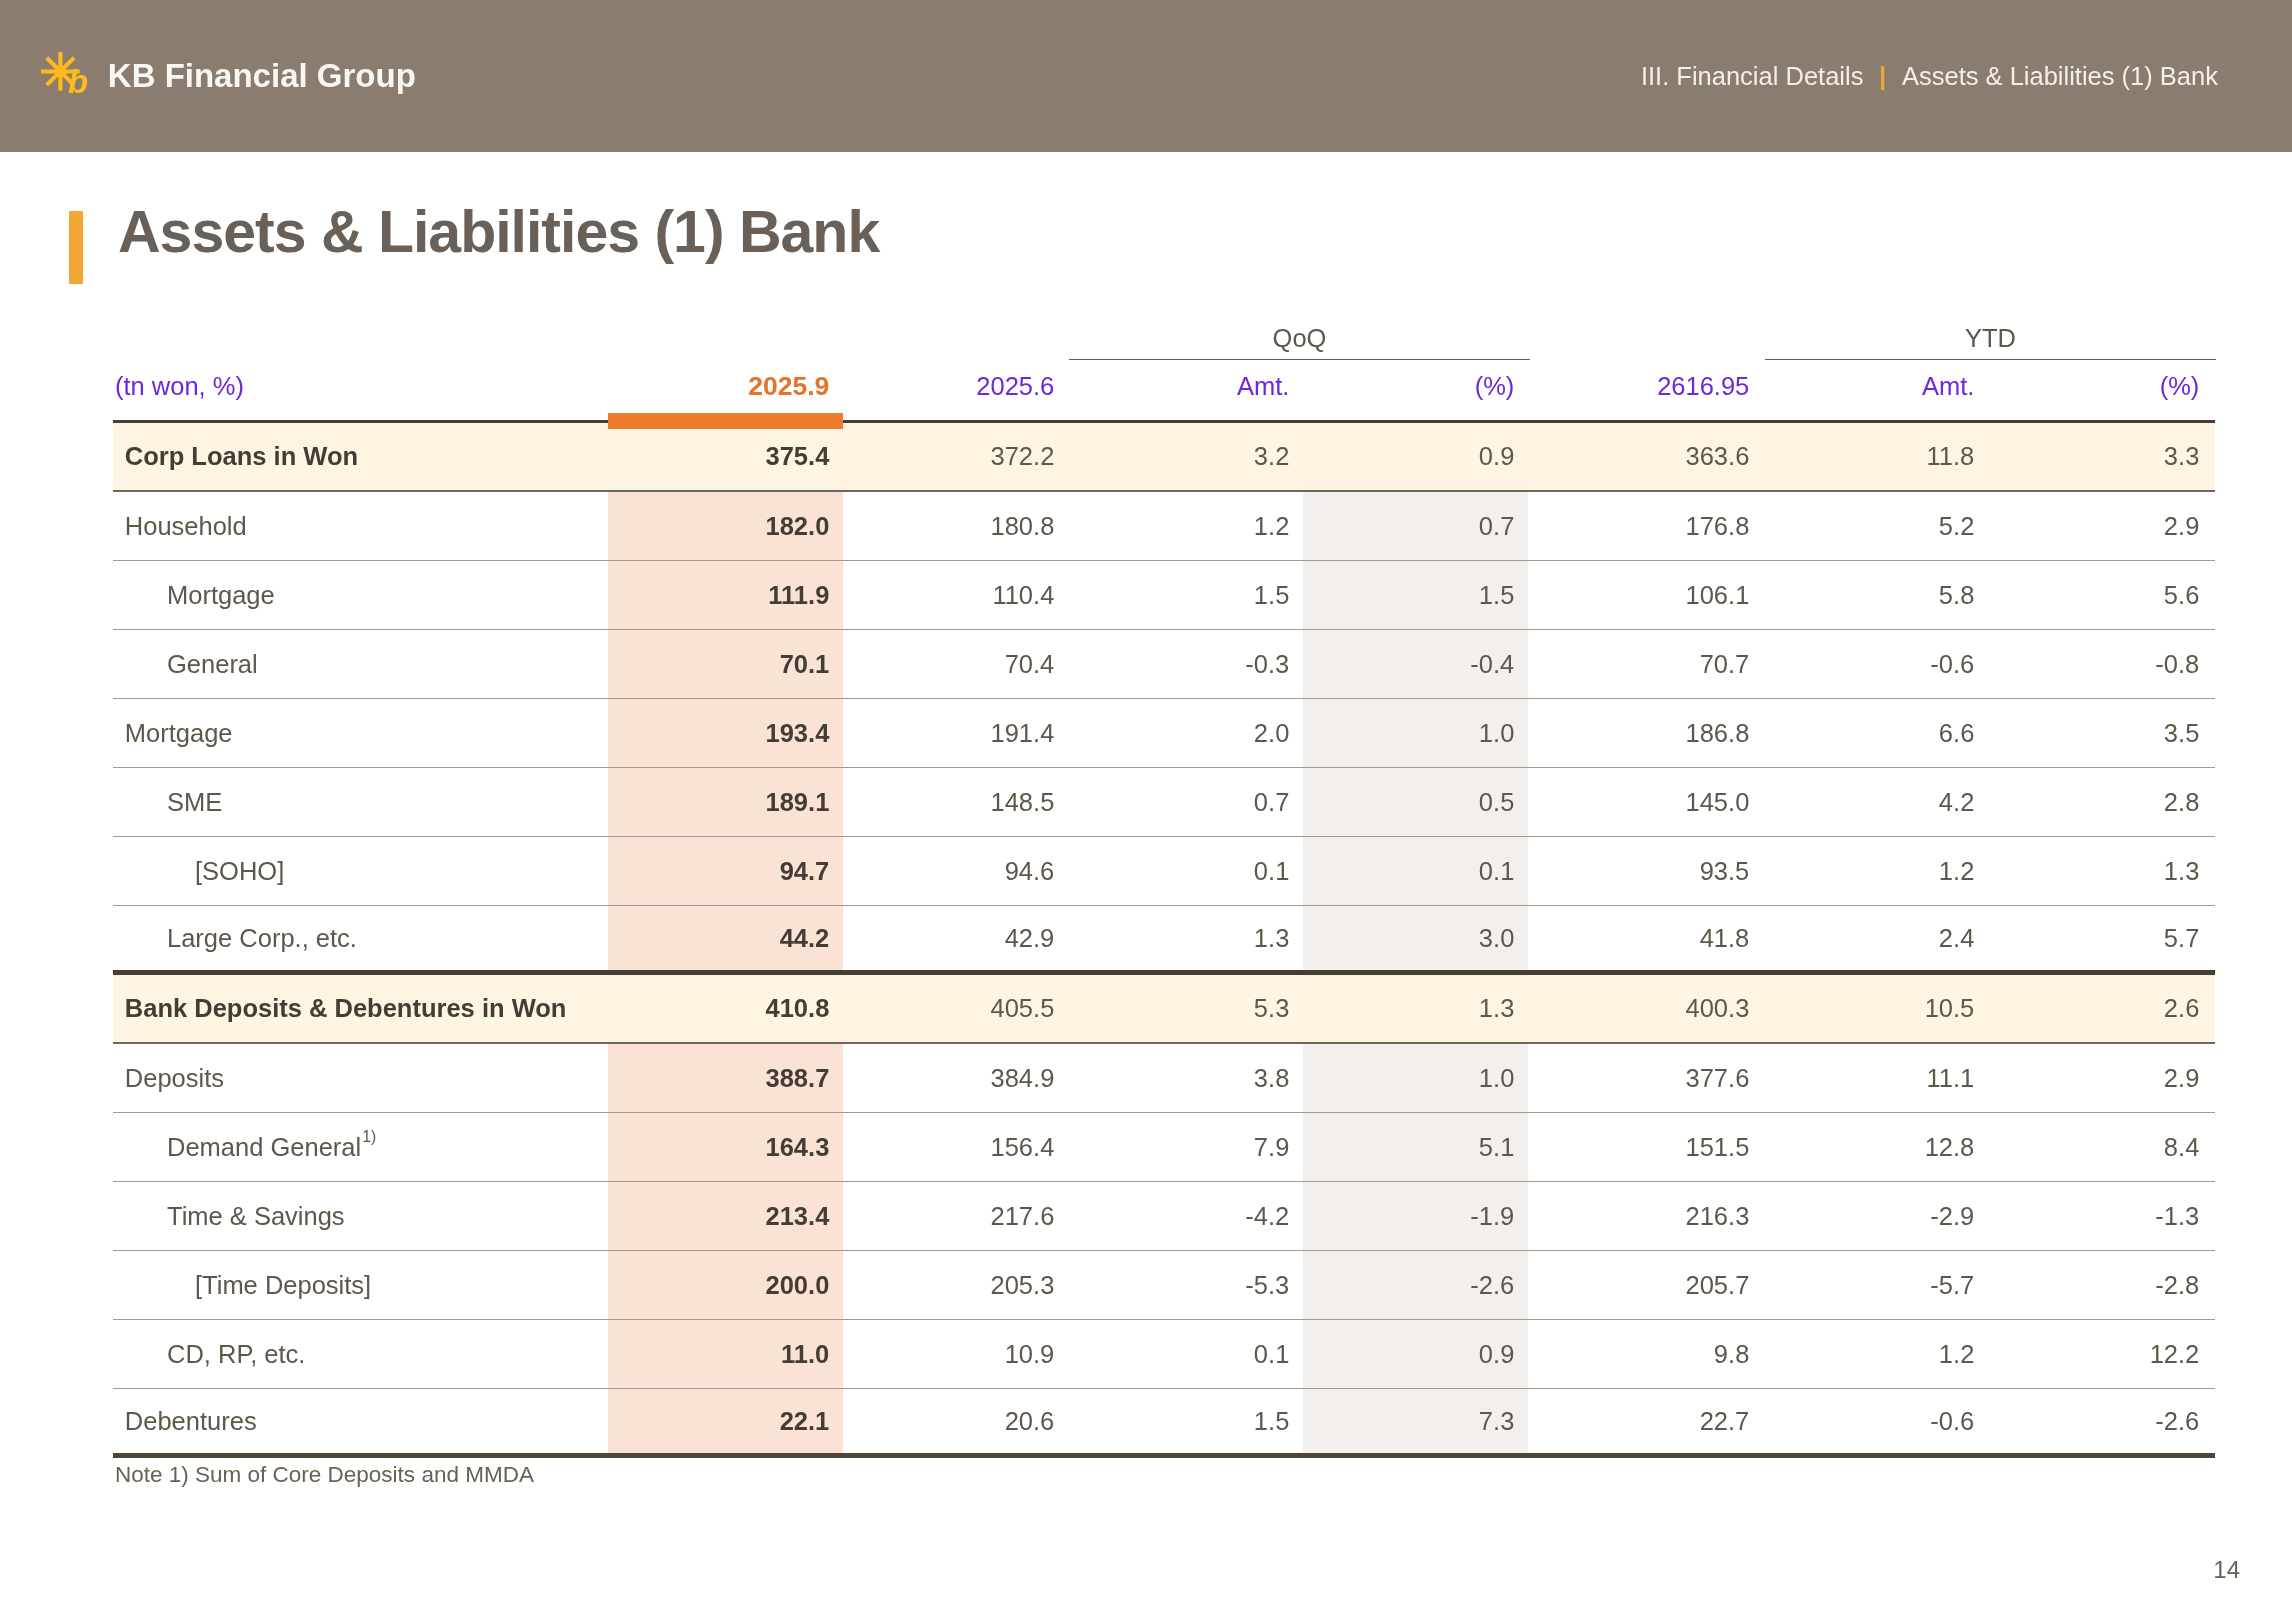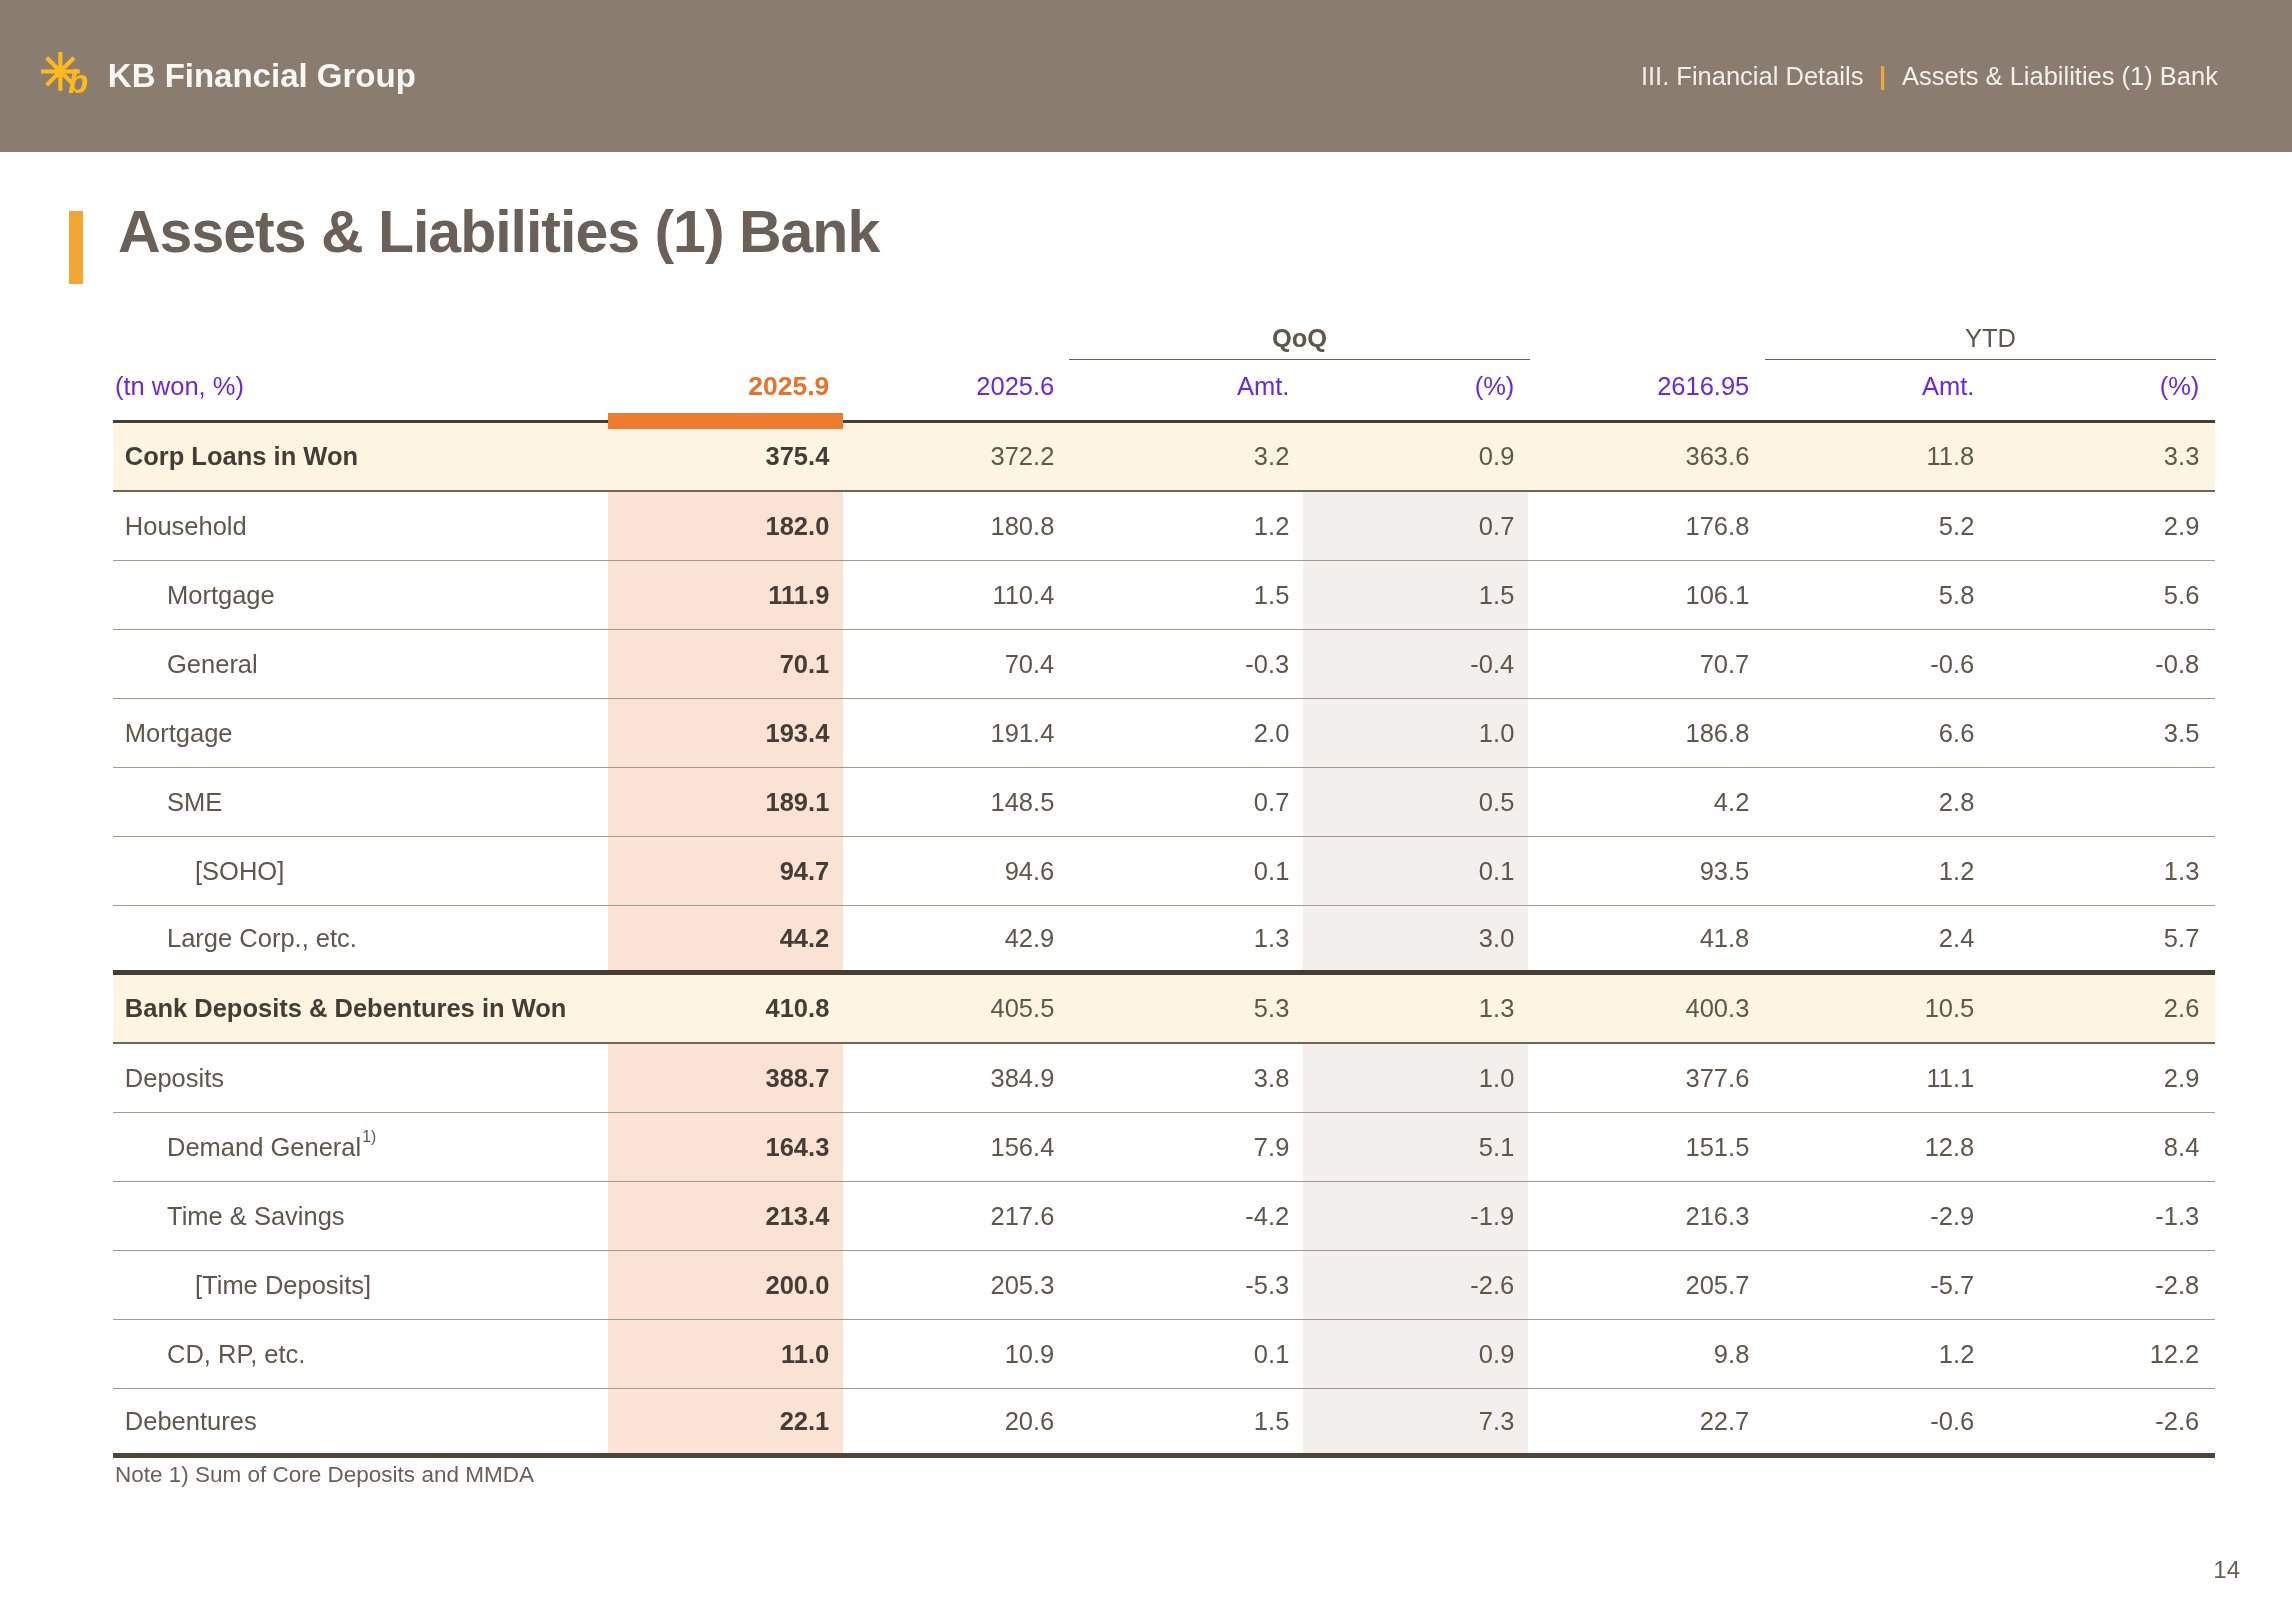--- a/index.html
+++ b/index.html
@@ -41,21 +41,21 @@
   }
   
   .tgrid{display:grid;grid-template-columns:495px 235px 225px 235px 225px 235px 225px 225px;}
   .group-row{position:absolute;left:113px;top:323px;width:2102px;height:37px;}
   .group-cell{
     position:absolute;height:37px;box-sizing:border-box;
     border-bottom:1px solid #6a6057;
     display:flex;align-items:flex-end;justify-content:center;
     font-size:25.5px;color:#5f564c;padding-bottom:5.9px;
   }
-  .group-qoq{left:956px;width:461px;font-weight:bold;}
+  .group-qoq{left:956px;width:461px;}
   .group-ytd{left:1652px;width:451px;}
   .colhead-row{
     position:absolute;left:113px;top:353px;width:2102px;height:67px;
     align-items:center;
   }
   .colhead{
     font-size:25.5px;color:#6d28d9;text-align:right;padding-right:13.7px;
     box-sizing:border-box;
   }
   .colhead.unit{text-align:left;padding-left:2px;}
@@ -201,20 +201,21 @@
         <div class="cell val ">3.5</div>
       </div>
       <div class="trow tgrid">
         <div class="cell label indent-1">
           <span>SME</span>
         </div>
         <div class="cell val band-peach">189.1</div>
         <div class="cell val ">148.5</div>
         <div class="cell val ">0.7</div>
         <div class="cell val band-gray">0.5</div>
+        <div class="cell val ">145.0</div>
         <div class="cell val ">4.2</div>
         <div class="cell val ">2.8</div>
       </div>
       <div class="trow tgrid">
         <div class="cell label indent-2">
           <span>[SOHO]</span>
         </div>
         <div class="cell val band-peach">94.7</div>
         <div class="cell val ">94.6</div>
         <div class="cell val ">0.1</div>

